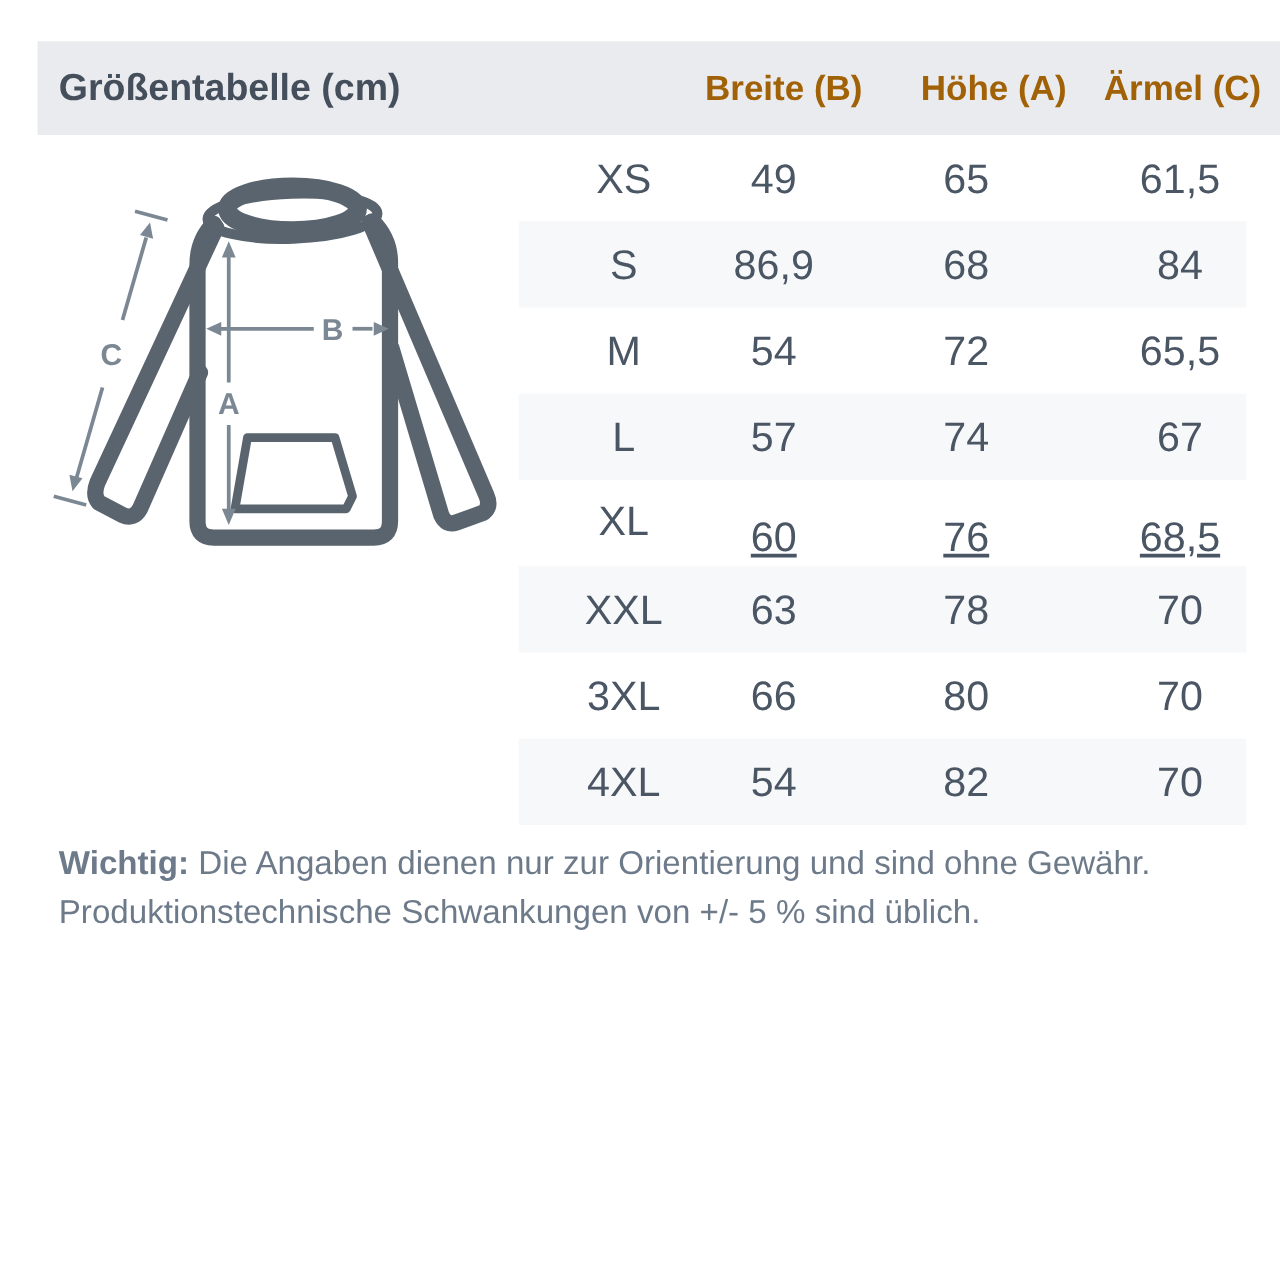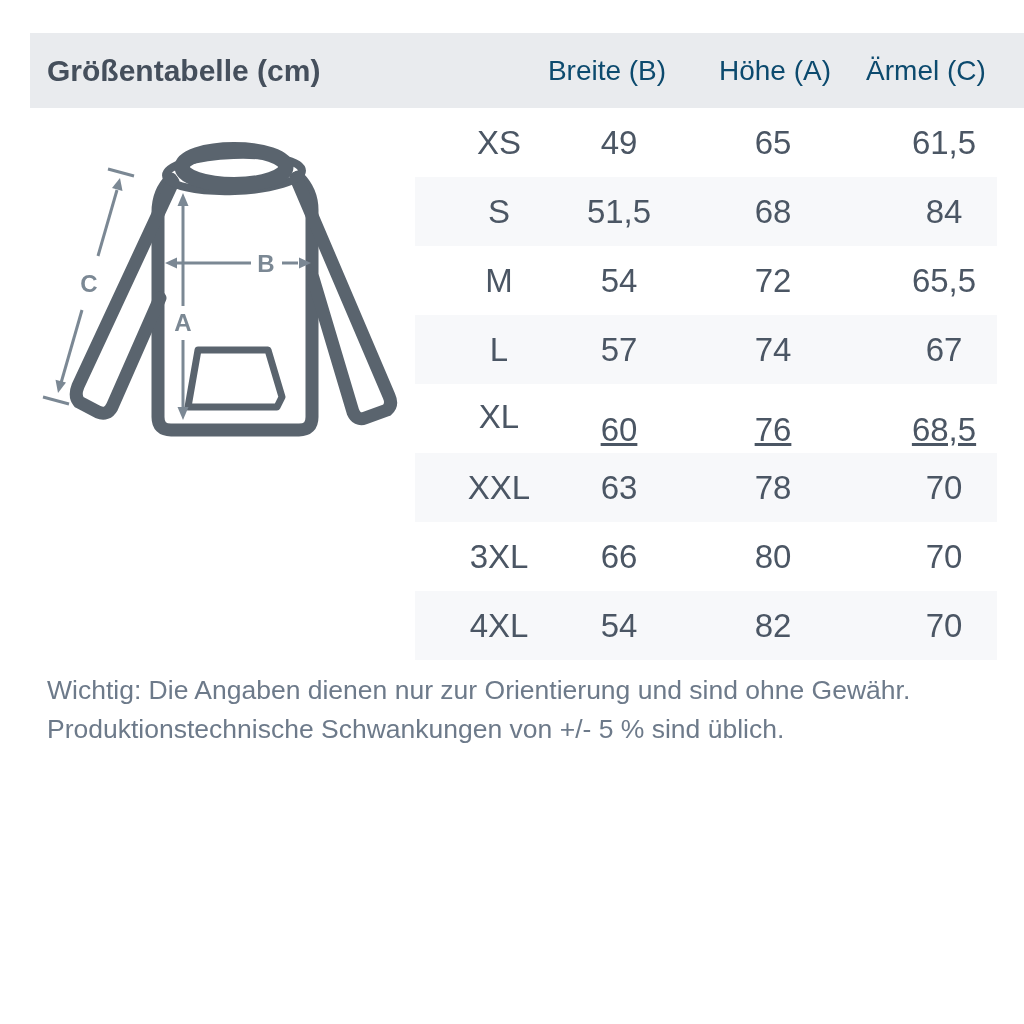--- a/index.html
+++ b/index.html
@@ -13,21 +13,21 @@
     position:absolute; left:30px; top:33px; width:1001px; height:75px;
     background:#e9ebee;
   }
   .title {
     position:absolute; left:17px; top:50%; transform:translateY(-50%);
     font-size:30px; font-weight:bold; color:#454f5c; white-space:nowrap;
   }
   .header-cols { position:absolute; left:385px; top:0; width:582px; height:75px; }
   .hcell {
     position:absolute; top:50%; transform:translate(-50%,-50%);
-    font-size:28px; font-weight:normal; color:#0c4a6e; white-space:nowrap;
+    font-size:28px; font-weight:bold; color:#a16207; white-space:nowrap;margin-left:20px;
   }
   .h1{ left:192px; } .h2{ left:360px; } .h3{ left:511px; }
 
   
   .size-table { position:absolute; left:415px; top:108px; width:582px; }
   .row { position:relative; height:69px; }
   .row.alt { background:#f7f8fa; }
   .cell {
     position:absolute; top:50%; transform:translate(-50%,-50%);
     font-size:33px; color:#4b5664; white-space:nowrap;
@@ -38,21 +38,21 @@
   .row.quirk .c0 { top:calc(50% - 2px); }
 
   
   .hoodie-svg { position:absolute; left:30px; top:120px; }
 
   
   .note {
     position:absolute; left:47px; top:671px; width:940px;
     font-size:26.5px; line-height:39px; color:#6d7a8a;
   }
-  .note b { font-weight:normal; color:#6d7a8a; }
+  .note b { font-weight:bold; color:#6d7a8a; }
 </style>
 </head>
 <body>
 
 <div class="canvas">
 
   <div class="header-bar">
     <div class="title">Größentabelle (cm)</div>
     <div class="header-cols">
       <div class="hcell h1">Breite (B)</div>
@@ -108,21 +108,21 @@
   <div class="size-table">
     <div class="row">
       <span class="cell c0">XS</span>
       <span class="cell c1">49</span>
       <span class="cell c2">65</span>
       <span class="cell c3">61,5</span>
     </div>
 
     <div class="row alt">
       <span class="cell c0">S</span>
-      <span class="cell c1">51,5</span>
+      <span class="cell c1">86,9</span>
       <span class="cell c2">68</span>
       <span class="cell c3">84</span>
     </div>
 
     <div class="row">
       <span class="cell c0">M</span>
       <span class="cell c1">54</span>
       <span class="cell c2">72</span>
       <span class="cell c3">65,5</span>
     </div>

